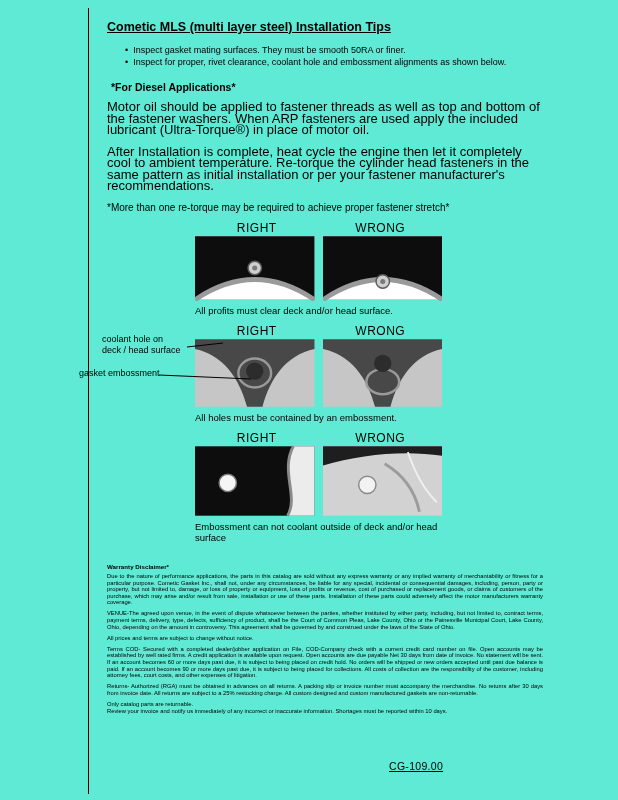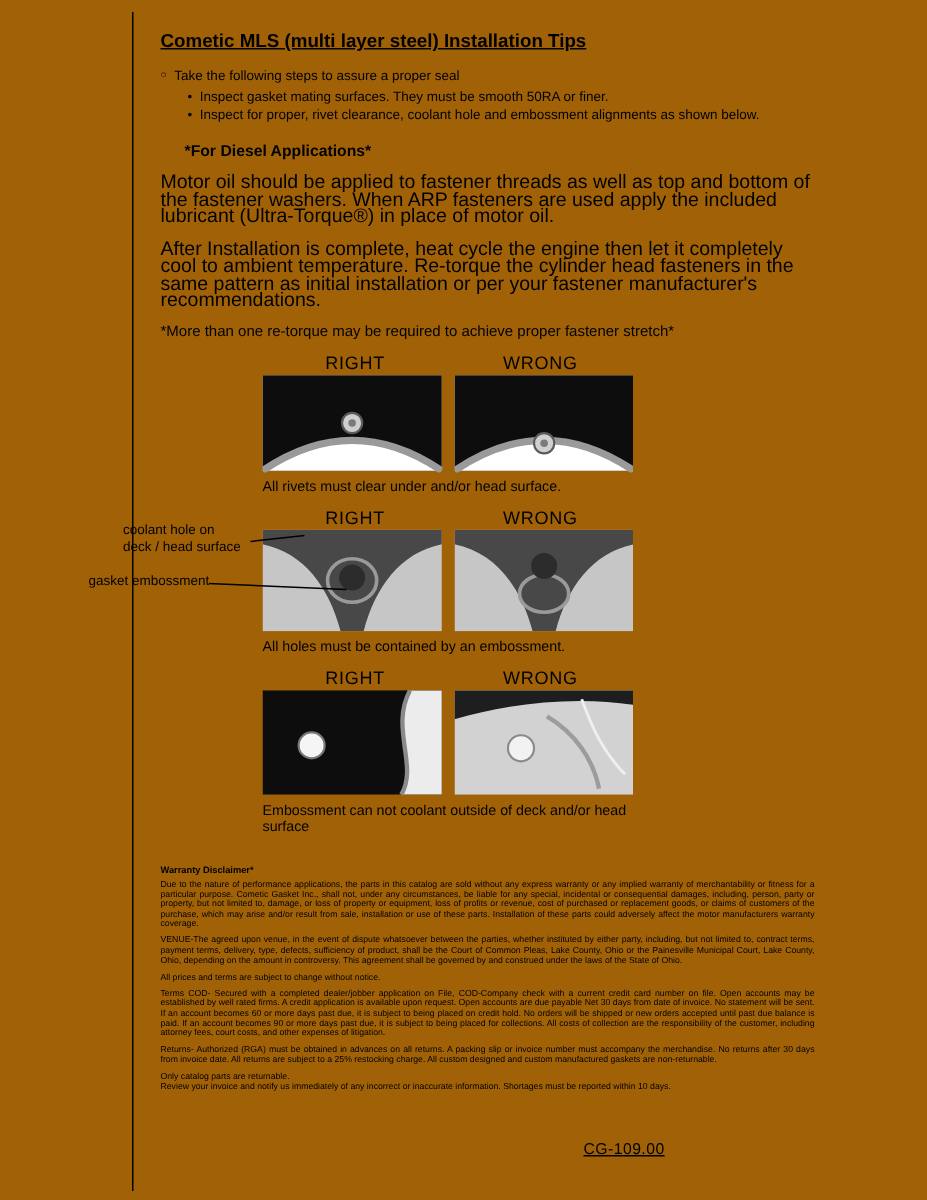--- a/index.html
+++ b/index.html
@@ -1,30 +1,30 @@
 <!DOCTYPE html>
 <html><head>
 <meta charset="utf-8">
 <style>
   html,body{margin:0;padding:0;background:#ffffff;}
-  .page{position:relative;width:618px;height:800px;background:#a16207;overflow:hidden;
+  .page{position:relative;width:618px;height:800px;background:#5eead4;overflow:hidden;
         font-family:"Liberation Sans",sans-serif;color:#000;}
   .left-rule{position:absolute;left:88px;top:8px;width:1px;height:786px;background:#000;}
   .content{position:absolute;left:107px;top:20px;width:438px;}
   .title{font-size:12.5px;font-weight:bold;text-decoration:underline;line-height:15px;margin:0 0 9px 0;}
   ul.tips, ul.subtips{margin:0;padding:0;list-style:none;}
   li.tip{font-size:9px;line-height:12px;}
   li.tip::before{content:"○";font-size:7px;margin-right:5px;position:relative;top:-1px;}
   ul.subtips{margin-left:18px;}
   li.subtip{font-size:9px;line-height:12px;}
   li.subtip::before{content:"•";margin-right:5px;}
-  .diesel-heading{font-size:10.5px;font-weight:bold;line-height:12px;margin:13px 0 8px 16px;}
+  .diesel-heading{font-size:10.5px;font-weight:bold;line-height:12px;margin:13px 0 8px 4px;}
   .para{font-size:13px;line-height:11.5px;margin:0 0 10px 0;}
   .note{font-size:10px;line-height:11.5px;margin:0 0 8px 0;}
-  .figure{position:relative;margin-left:68px;width:247px;}
+  .figure{position:relative;margin-left:88px;width:247px;}
   .fig-labels{display:flex;font-size:12px;line-height:14px;}
   .fig-labels span{flex:1;text-align:center;letter-spacing:.5px;}
   .fig-panels{display:flex;gap:8px;}
   .panel{width:124px;}
   .panel svg{display:block;width:100%;height:100%;}
   .h66{height:66px;} .h70{height:70px;} .h72{height:72px;}
   .fig-caption{font-size:9.5px;line-height:11px;margin:4px 0 8px 0;}
   .annot{position:absolute;font-size:9px;line-height:10.5px;white-space:nowrap;}
   .annot-coolant{left:-93px;top:10px;}
   .annot-emboss{left:-116px;top:44px;}
@@ -38,21 +38,20 @@
 </head>
 <body>
 
 <div class="page">
   <div class="left-rule"></div>
 
   <div class="content">
     <h1 class="title">Cometic MLS (multi layer steel) Installation Tips</h1>
 
     <ul class="tips">
-      <li class="tip">Take the following steps to assure a proper seal</li>
     </ul>
     <ul class="subtips">
       <li class="subtip">Inspect gasket mating surfaces.  They must be smooth 50RA or finer.</li>
       <li class="subtip">Inspect for proper, rivet clearance, coolant hole and embossment alignments as shown below.</li>
     </ul>
 
     <h2 class="diesel-heading">*For Diesel Applications*</h2>
     <p class="para">Motor oil should be applied to fastener threads as well as top and bottom of the fastener washers. When ARP fasteners are used apply the included lubricant (Ultra-Torque®) in place of motor oil.</p>
     <p class="para">After Installation is complete, heat cycle the engine then let it completely cool to ambient temperature. Re-torque the cylinder head fasteners in the same pattern as initial installation or per your fastener manufacturer's recommendations.</p>
     <p class="note">*More than one re-torque may be required to achieve proper fastener stretch*</p>
@@ -77,21 +76,21 @@
           <svg viewBox="0 0 124 66">
             <rect width="124" height="66" fill="#ffffff"></rect>
             <rect width="124" height="66" fill="#0d0d0d"></rect>
             <path d="M0,66 Q62,24 124,66 Z" fill="#ffffff"></path>
             <path d="M0,66 Q62,24 124,66" fill="none" stroke="#9a9a9a" stroke-width="5"></path>
             <circle cx="62" cy="47" r="7" fill="#cfcfcf" stroke="#5a5a5a" stroke-width="1.5"></circle>
             <circle cx="62" cy="47" r="2.6" fill="#7a7a7a"></circle>
           </svg>
         </div>
       </div>
-      <div class="fig-caption">All rivets must clear under and/or head surface.</div>
+      <div class="fig-caption">All profits must clear deck and/or head surface.</div>
     </div>
 
     <div class="figure">
       <div class="fig-labels">
         <span>RIGHT</span>
         <span>WRONG</span>
       </div>
       <div class="fig-panels">
         <div class="panel h70">
           <svg viewBox="0 0 124 70">

